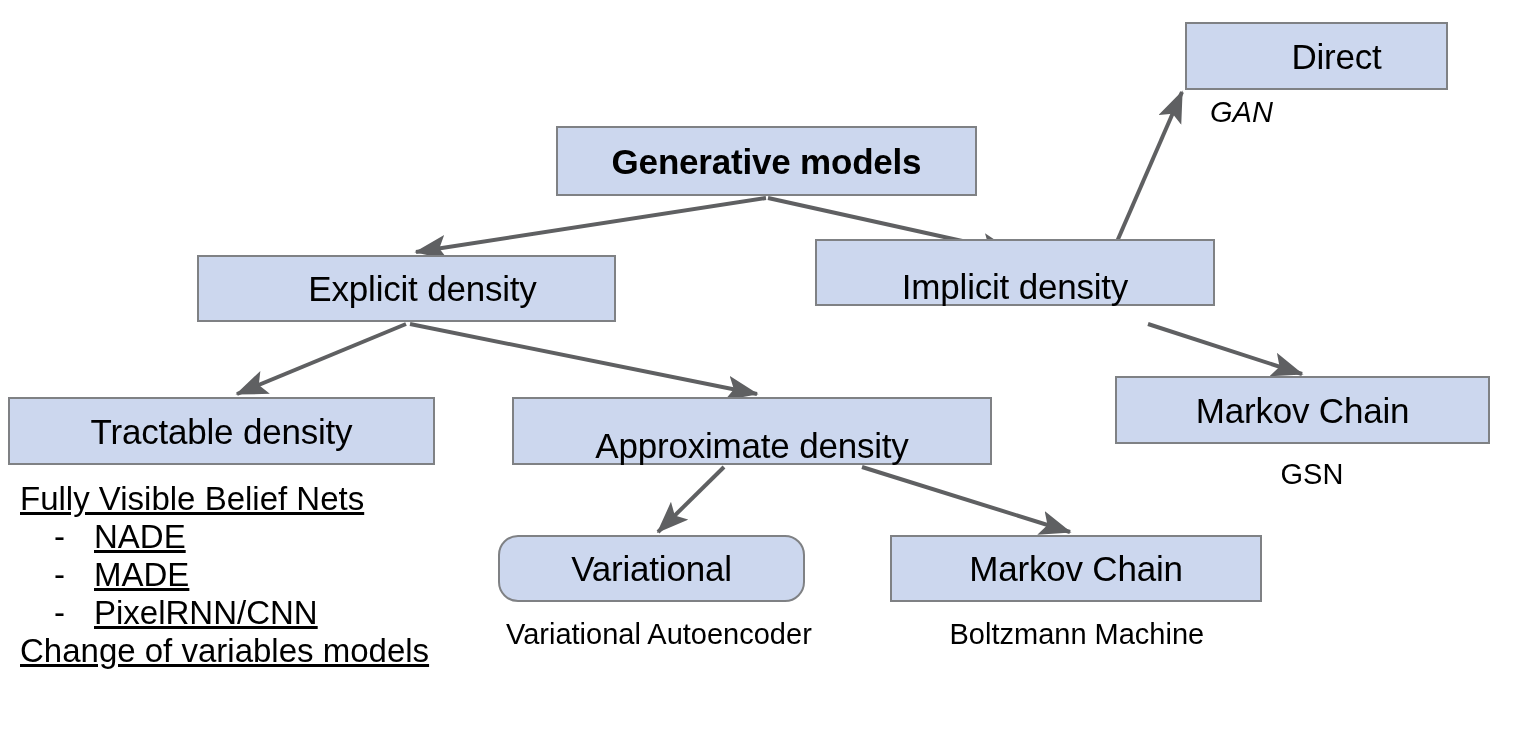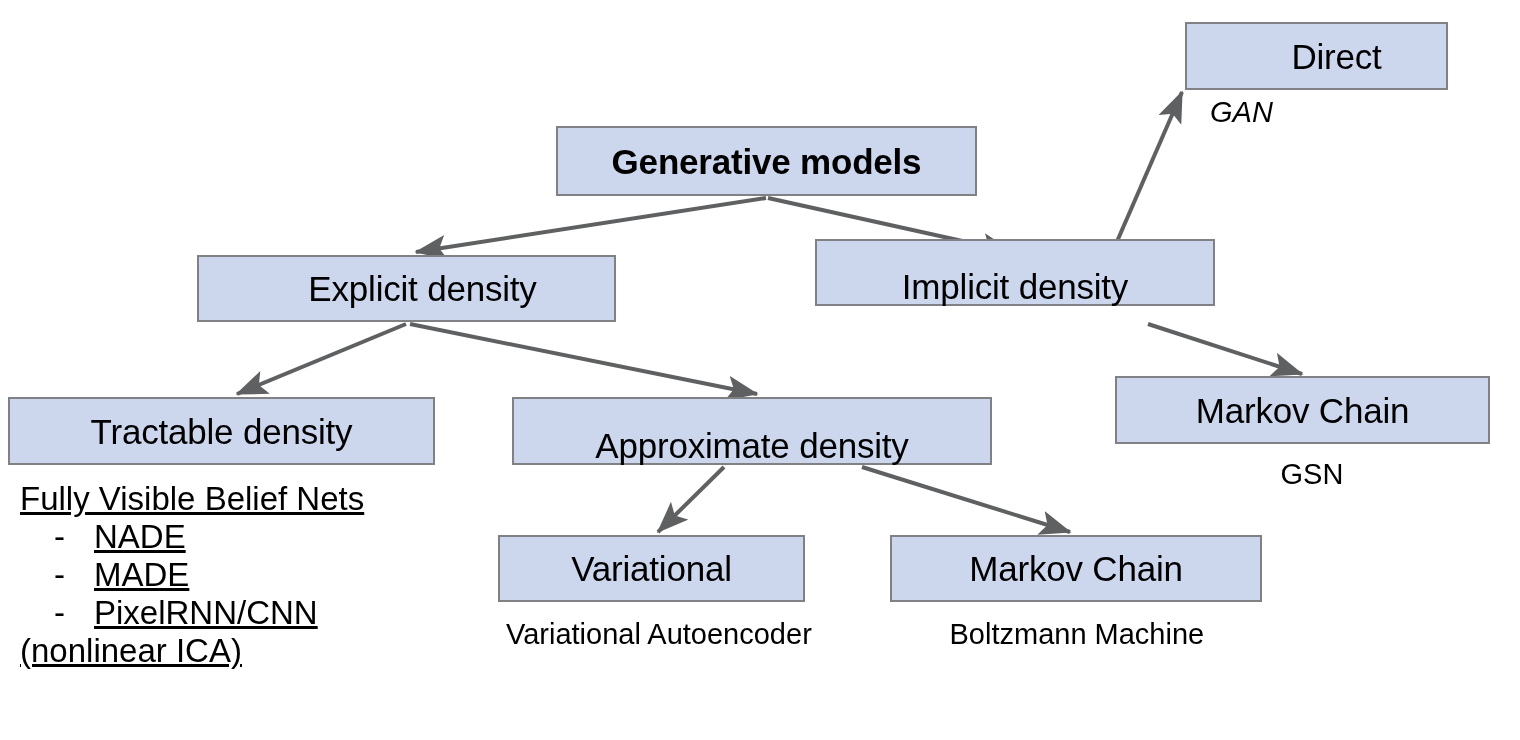--- a/index.html
+++ b/index.html
@@ -111,35 +111,35 @@
       </div>
       <div class="node" style="left: 8px; top: 397px; width: 427px; height: 68px; background: rgb(204, 215, 238); border-color: rgb(127, 129, 132);">
         <span>Tractable density</span>
       </div>
       <div class="node" style="left: 512px; top: 397px; width: 480px; height: 68px; background: rgb(204, 215, 238); border-color: rgb(127, 129, 132); align-items: flex-end;">
         <span>Approximate density</span>
       </div>
       <div class="node" style="left: 1115px; top: 376px; width: 375px; height: 68px; background: rgb(204, 215, 238); border-color: rgb(127, 129, 132);">
         <span>Markov Chain</span>
       </div>
-      <div class="node" style="left: 498px; top: 535px; width: 307px; height: 67px; background: rgb(204, 215, 238); border-color: rgb(127, 129, 132);">
+      <div class="node" style="left: 498px; top: 535px; width: 307px; height: 67px; background: rgb(204, 215, 238); border-color: rgb(127, 129, 132); border-radius: 20px;">
         <span>Variational</span>
       </div>
       <div class="node" style="left: 890px; top: 535px; width: 372px; height: 67px; background: rgb(204, 215, 238); border-color: rgb(127, 129, 132);">
         <span>Markov Chain</span>
       </div>
     </div>
   <div id="caption-layer">
       <div class="caption" style="top: 98px; left: 1210px; font-style: italic;">GAN</div>
       <div class="caption" style="top: 460px; left: 1280.5px;">GSN</div>
       <div class="caption" style="top: 620px; left: 506px;">Variational Autoencoder</div>
       <div class="caption" style="top: 620px; left: 949.5px;">Boltzmann Machine</div>
     </div>
 
   <div class="notes" id="tractable-notes" style="left: 20px; top: 480px;">
       <span class="note-line">Fully Visible Belief Nets</span>
       <span class="note-bullet"><span class="dash">-</span><span>NADE</span></span>
       <span class="note-bullet"><span class="dash">-</span><span>MADE</span></span>
       <span class="note-bullet"><span class="dash">-</span><span>PixelRNN/CNN</span></span>
-      <span class="note-line">(nonlinear ICA)</span>
+      <span class="note-line">Change of variables models</span>
     </div>
 
 </div>
 
 </body></html>

